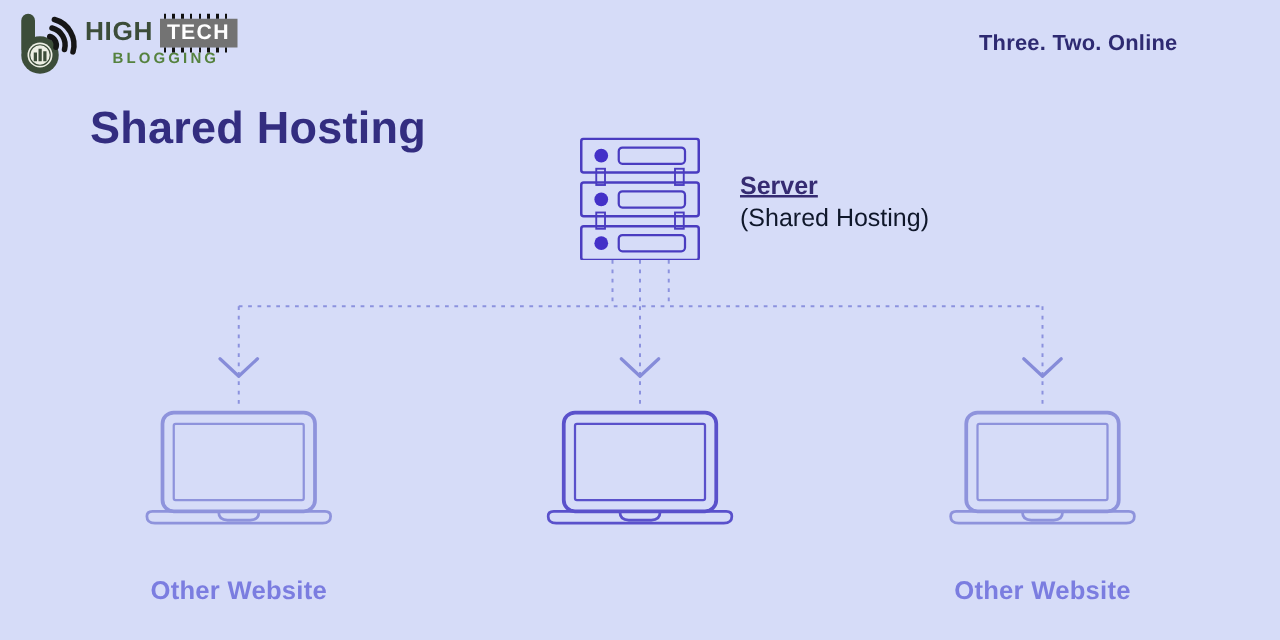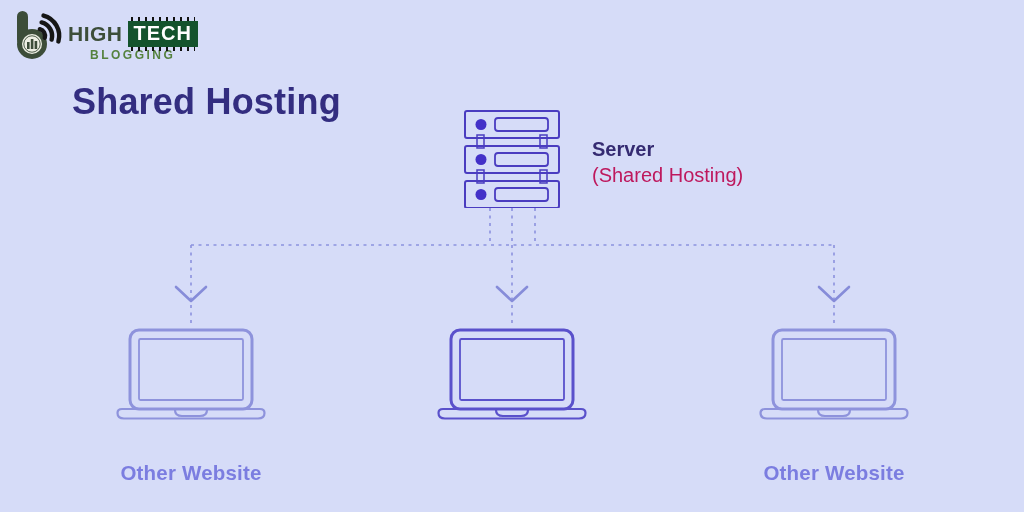--- a/index.html
+++ b/index.html
@@ -2,28 +2,28 @@
 <html><head>
 <meta charset="utf-8">
 <style>
   html,body{margin:0;padding:0;background:#e8e8e8;}
   .stage{
     position:relative;width:1024px;height:512px;overflow:hidden;
     background:#d6dcf8;
     font-family:"Liberation Sans", sans-serif;
   }
   
-  .logo{position:absolute;left:12px;top:8px;display:flex;align-items:flex-end;}
+  .logo{position:absolute;left:12px;top:8px;display:flex;align-items:flex-start;}
   .logo-mark{display:block;}
   .logo-text{margin-left:4px;margin-top:6px;}
   .logo-row1{display:flex;align-items:center;}
   .logo-high{font-size:21px;font-weight:800;letter-spacing:.5px;color:#3c4d39;}
   .logo-chip{
-    position:relative;margin-left:5px;background:#14532d;color:#ffffff;
-    font-size:20px;font-weight:800;letter-spacing:1px;padding:1px 6px 2px 6px;
+    position:relative;margin-left:5px;background:#737373;color:#ffffff;
+    font-size:17px;font-weight:800;letter-spacing:1px;padding:1px 6px 2px 6px;
   }
   .logo-chip::before,.logo-chip::after{
     content:"";position:absolute;left:3px;right:3px;height:4px;
     background:repeating-linear-gradient(90deg,#101010 0 2px,transparent 2px 7px);
   }
   .logo-chip::before{top:-4px;}
   .logo-chip::after{bottom:-4px;}
   .logo-blogging{
     margin-top:1px;margin-left:22px;font-size:12px;font-weight:800;
     letter-spacing:2.5px;color:#55823f;
@@ -37,22 +37,22 @@
     position:absolute;left:72px;top:81px;
     font-size:36px;font-weight:800;color:#332d80;letter-spacing:.2px;
   }
   
   .server-svg{position:absolute;left:464px;top:110px;}
   .srv-box{fill:none;stroke:#4a3cc0;stroke-width:2;}
   .srv-slot{fill:none;stroke:#4a3cc0;stroke-width:1.8;}
   .srv-tab{fill:none;stroke:#4a3cc0;stroke-width:1.5;}
   .srv-dot{fill:#4330c8;}
   .server-label-block{position:absolute;left:592px;top:137px;line-height:1.28;}
-  .server-label{font-size:20px;font-weight:700;color:#352b72;}
-  .server-sublabel{font-size:20px;font-weight:400;color:#be185d;}
+  .server-label{font-size:20px;font-weight:700;color:#352b72;text-decoration:underline;}
+  .server-sublabel{font-size:20px;font-weight:400;color:#0f172a;}
   
   .connectors{position:absolute;left:0;top:0;pointer-events:none;}
   .dash{fill:none;stroke:#8c92de;stroke-width:1.6;stroke-dasharray:3 4.5;}
   .arrow{fill:none;stroke:#868cd9;stroke-width:2.6;stroke-linecap:round;stroke-linejoin:round;}
   
   .client-col{position:absolute;top:328px;width:250px;text-align:center;}
   .col-left{left:66px;}
   .col-center{left:387px;}
   .col-right{left:709px;}
   .laptop{display:block;margin:0 auto;}
@@ -85,20 +85,21 @@
     </svg>
     <div class="logo-text">
       <div class="logo-row1">
         <span class="logo-high">HIGH</span>
         <span class="logo-chip"><span>TECH</span></span>
       </div>
       <div class="logo-blogging">BLOGGING</div>
     </div>
   </div>
 
+  <div class="tagline">Three. Two. Online</div>
 
   <div class="diagram-title">Shared Hosting</div>
 
   <svg class="server-svg" width="96" height="98" viewBox="0 0 96 98">
     <rect class="srv-tab" x="13" y="25" width="7" height="13"></rect>
     <rect class="srv-tab" x="76" y="25" width="7" height="13"></rect>
     <rect class="srv-tab" x="13" y="60" width="7" height="13"></rect>
     <rect class="srv-tab" x="76" y="60" width="7" height="13"></rect>
     <g>
       <rect class="srv-box" x="1" y="1" width="94" height="27" rx="2"></rect>

